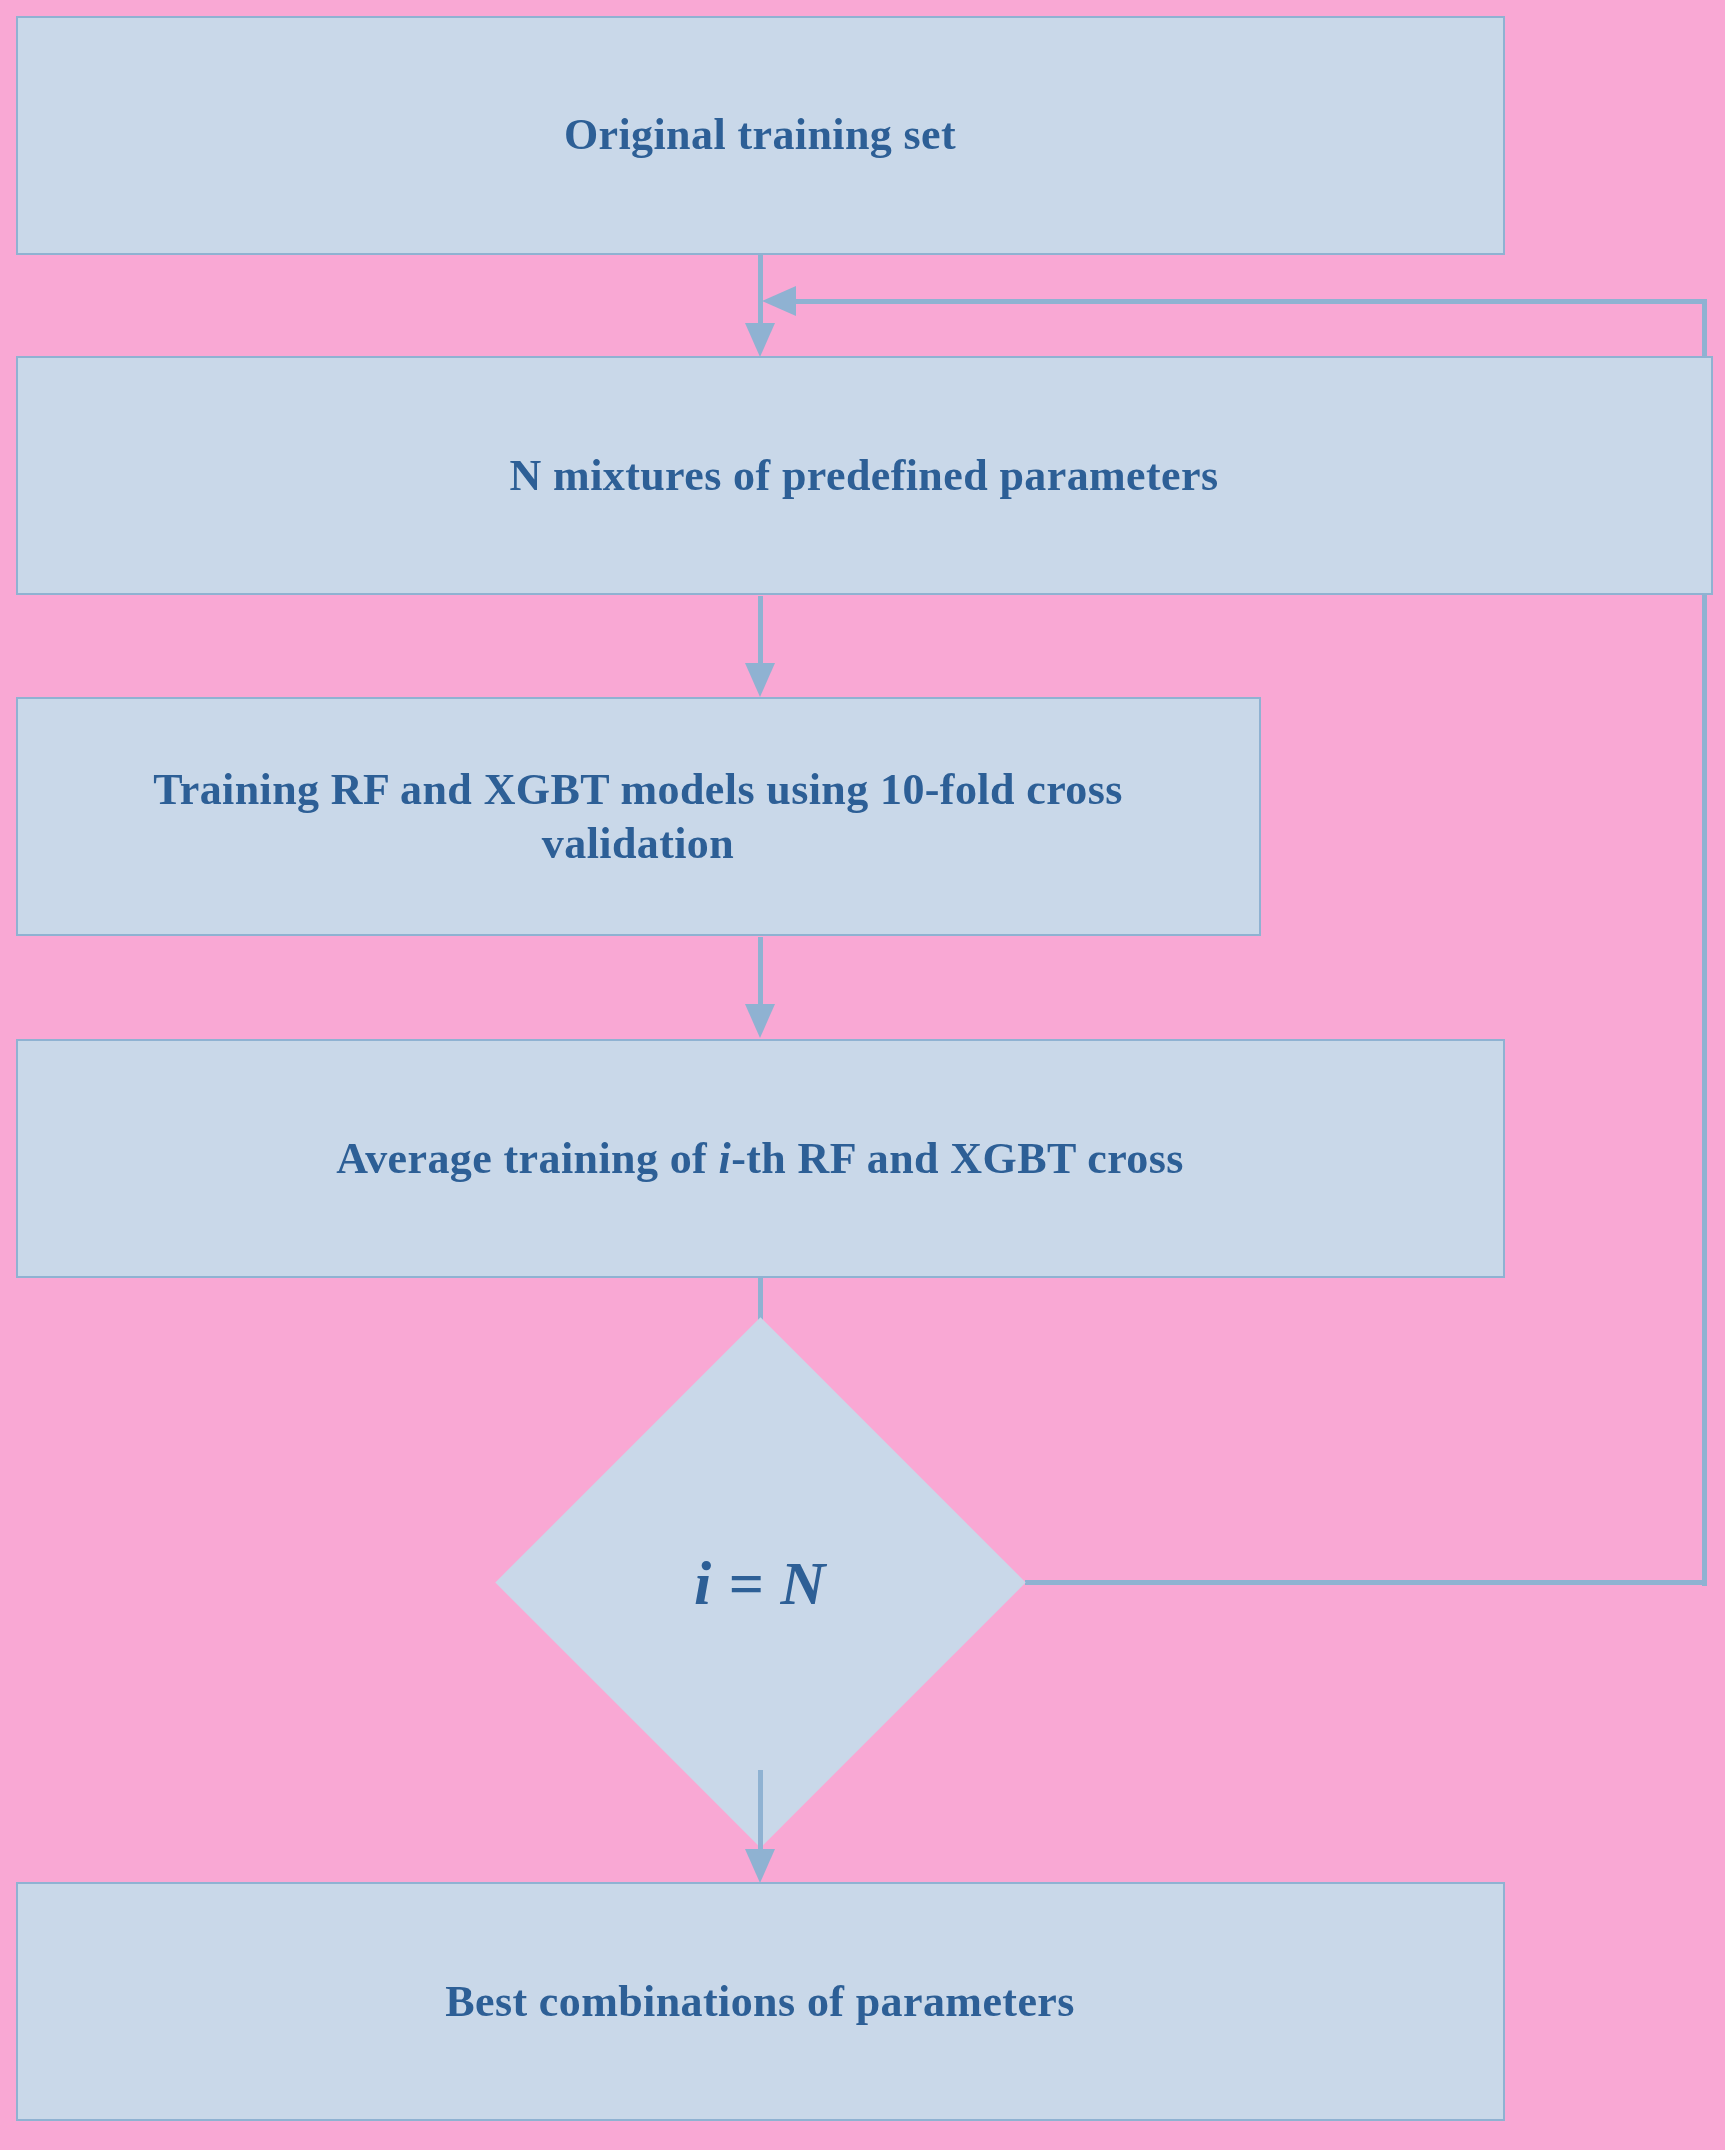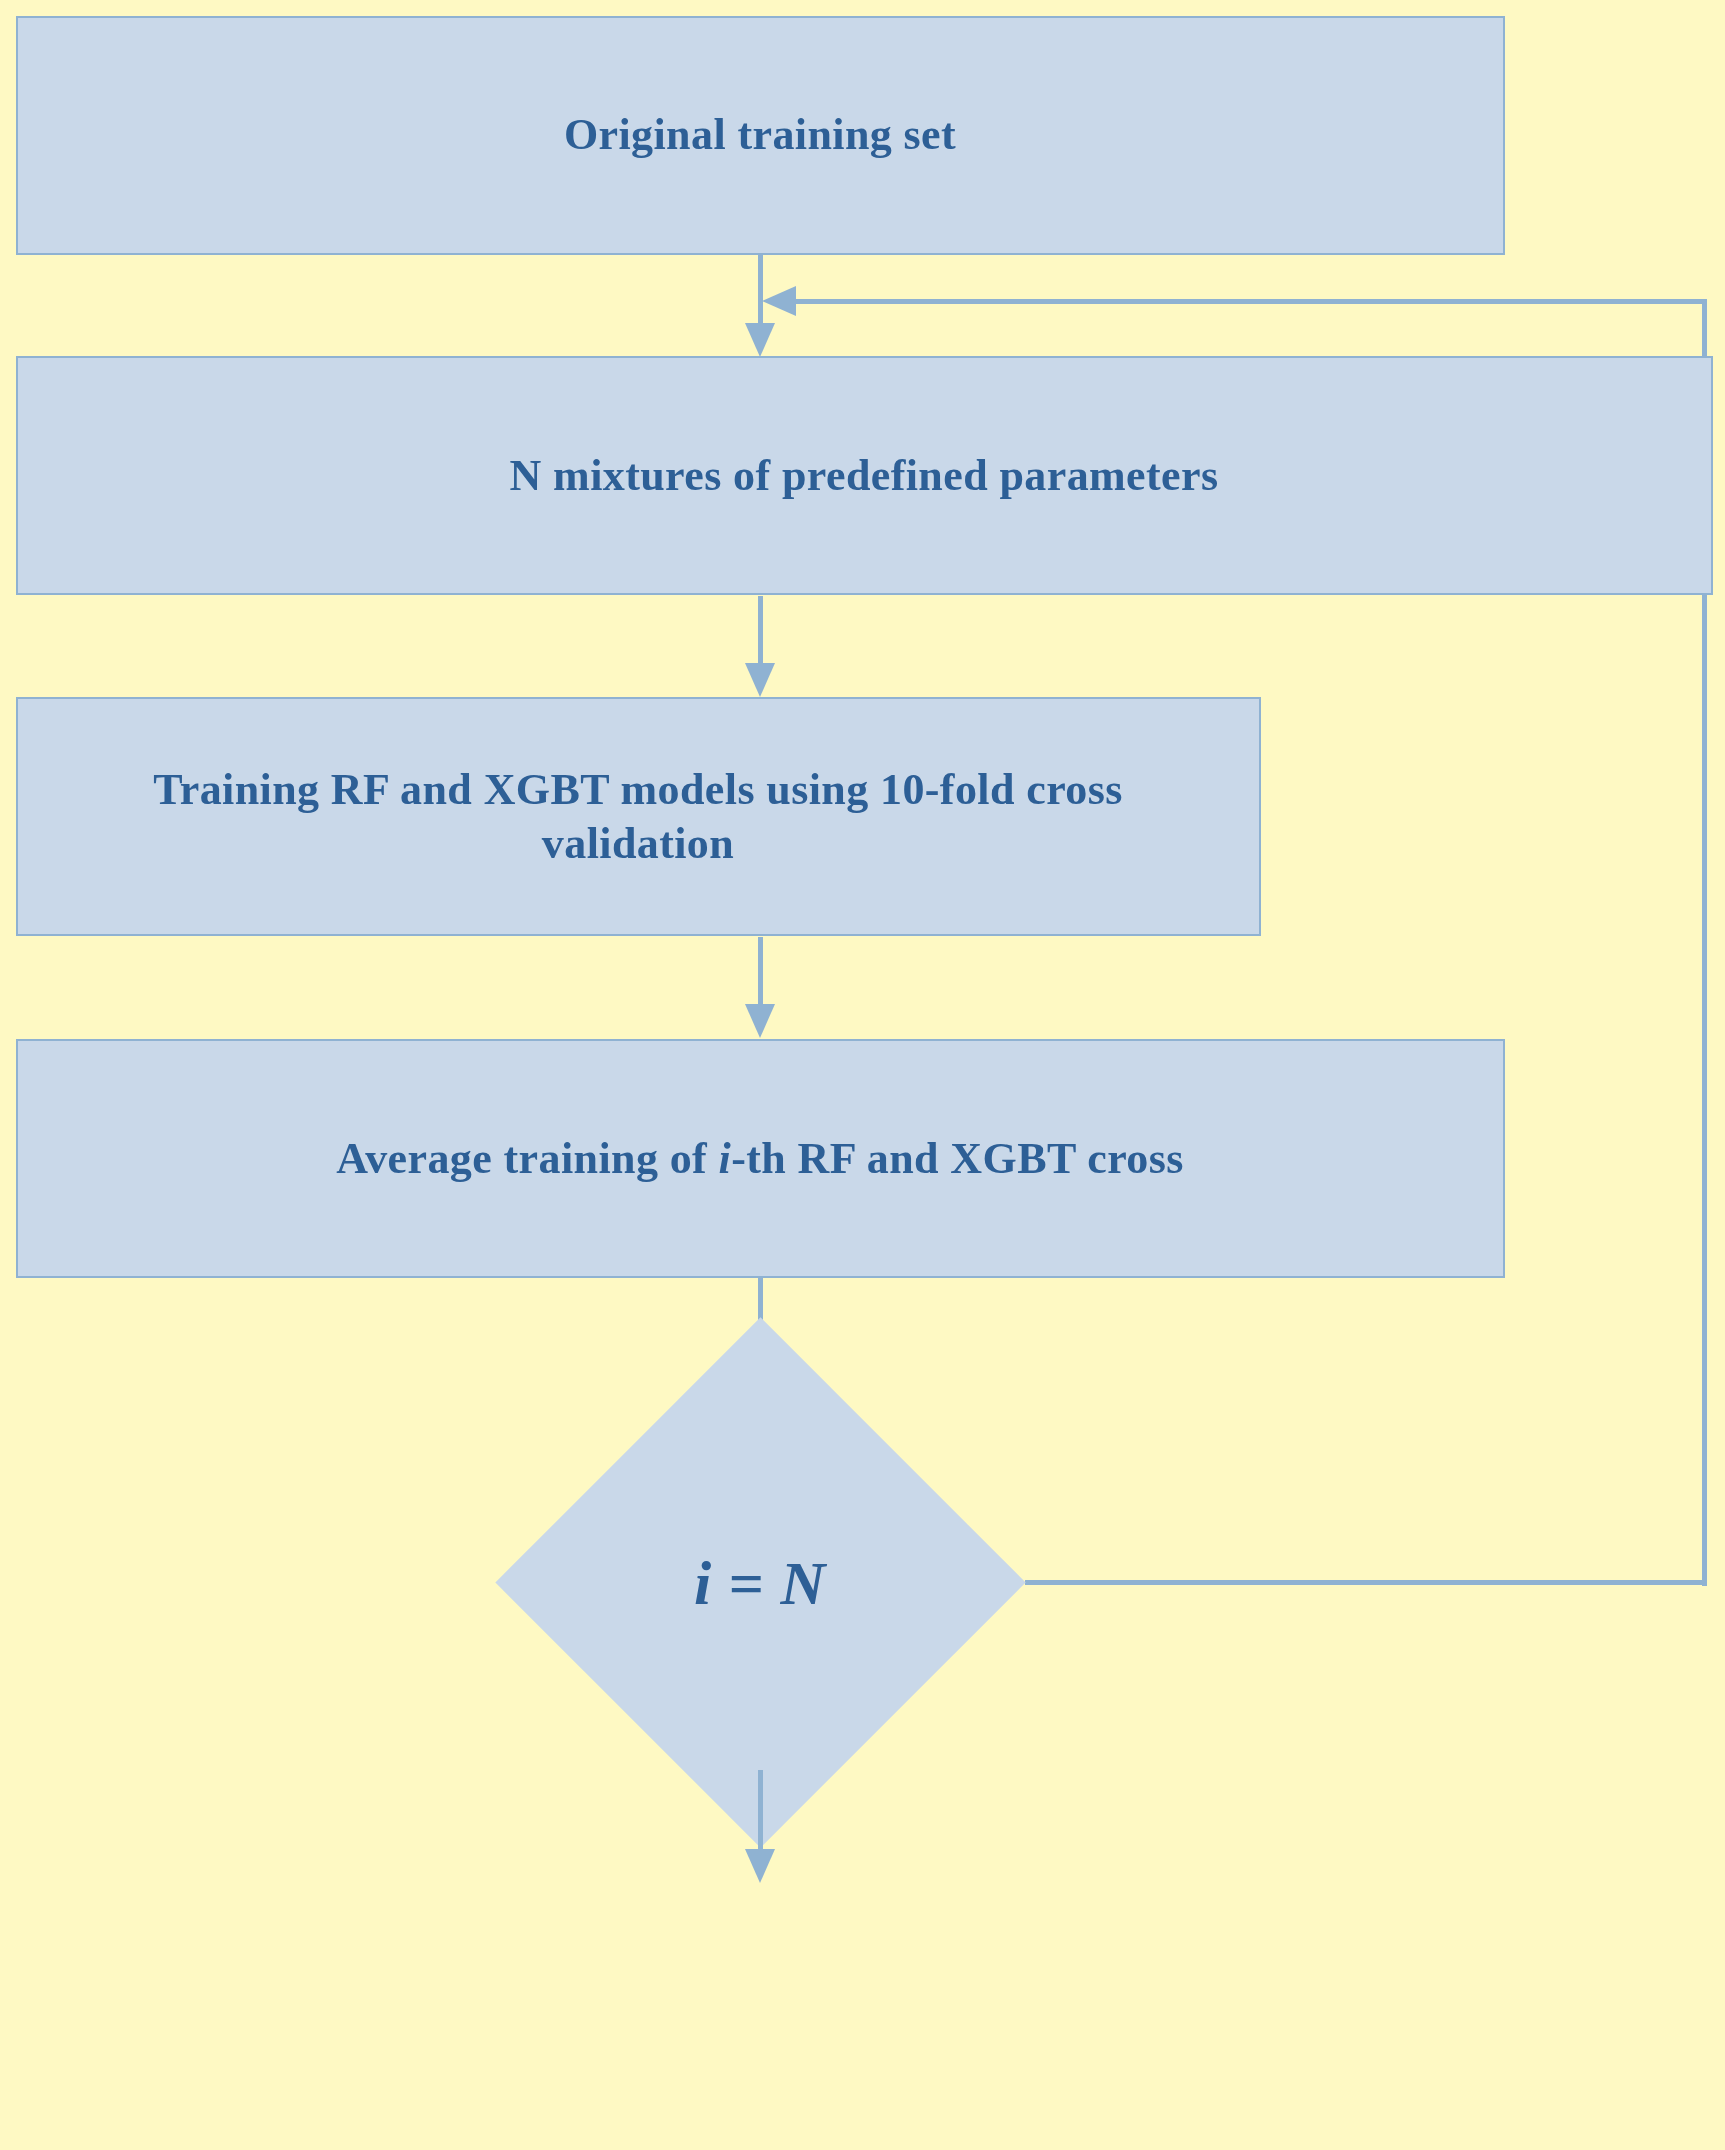--- a/index.html
+++ b/index.html
@@ -5,21 +5,21 @@
 <style>
   html, body {
     margin: 0;
     padding: 0;
     background: #ffffff;
   }
   #canvas {
     position: relative;
     width: 1725px;
     height: 2151px;
-    background: #fef9c3;
+    background: #f9a8d4;
     overflow: hidden;
     font-family: "Liberation Serif", "DejaVu Serif", serif;
   }
   .node {
     position: absolute;
     box-sizing: border-box;
     background: #c9d8e9;
     border: 2.1px solid #8fb2d2;
     display: flex;
     align-items: center;
@@ -123,15 +123,18 @@
 
   <div class="vline" style="left:758px; top:1278px; height:70px;"></div>
   <div class="arrow-down" style="left:745px; top:1339px;"></div>
 
   <div class="diamond" style="left:573px; top:1395px; width:375px; height:375px;"></div>
   <div class="diamond-label" style="left:495px; top:1513px; width:530px; height:141px;">i = N</div>
 
   <div class="vline" style="left:758px; top:1770px; height:81px;"></div>
   <div class="arrow-down" style="left:745px; top:1849px;"></div>
 
+  <div class="node" style="left:15.5px; top:1882px; width:1489px; height:239px;">
+    <div class="label">Best combinations of parameters</div>
+  </div>
 
 </div>
 
 
 </body></html>

